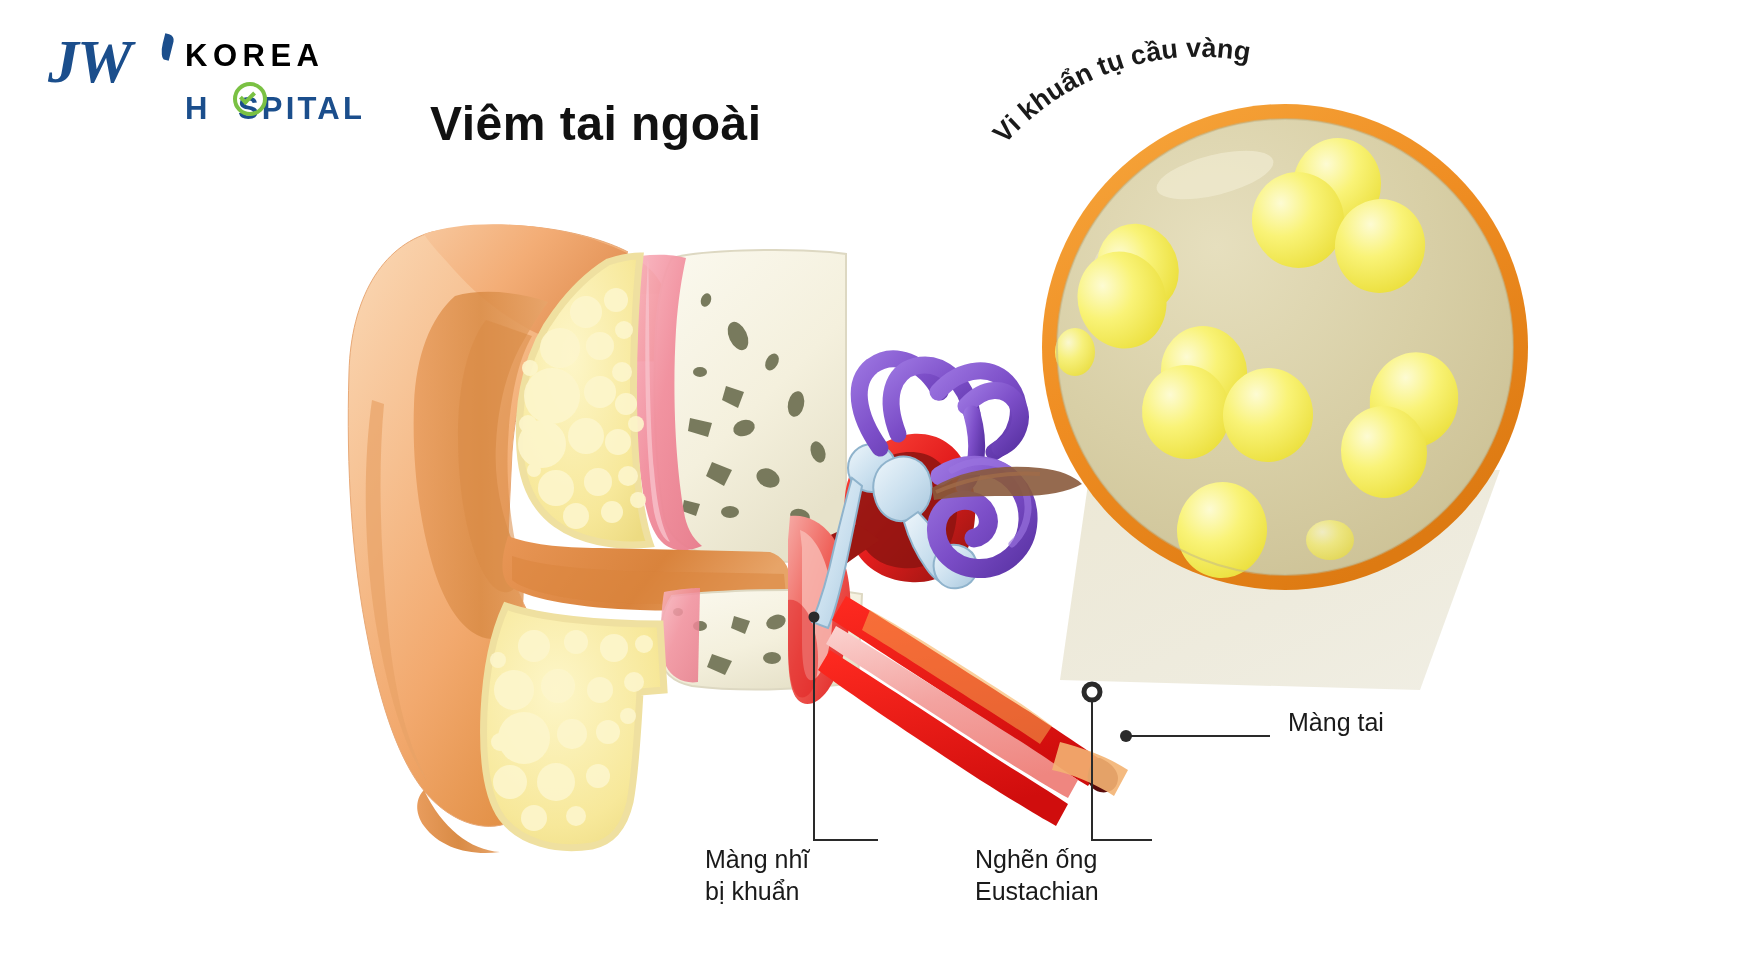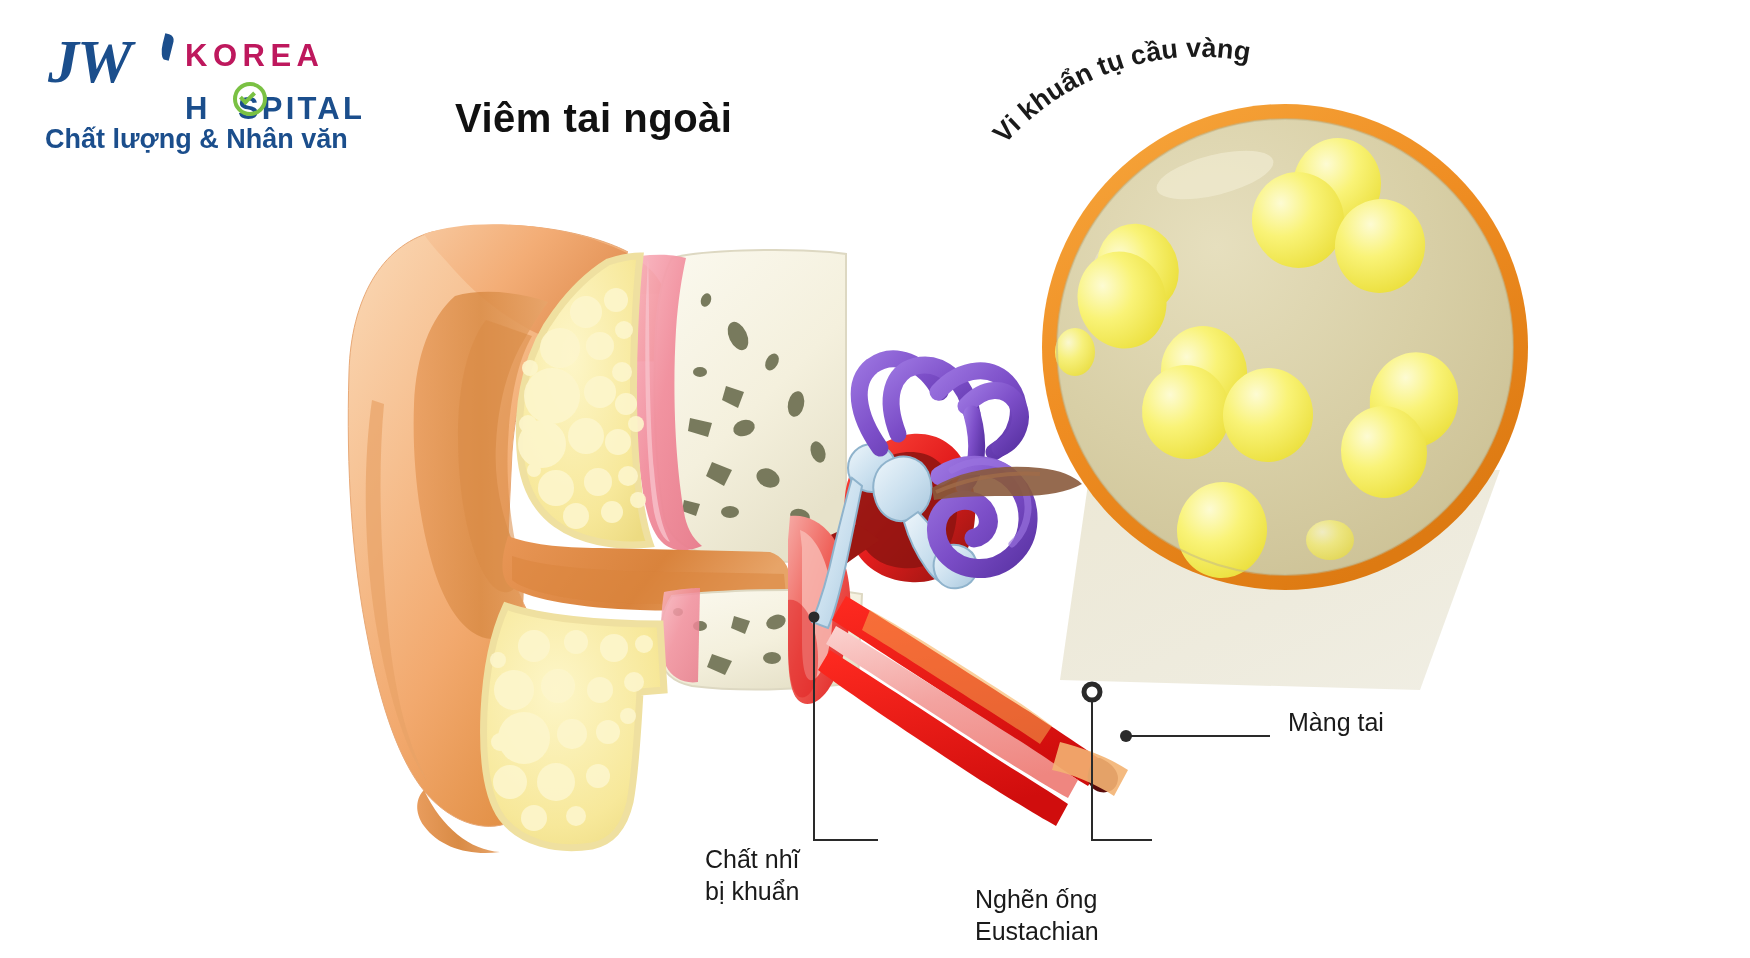--- a/index.html
+++ b/index.html
@@ -16,21 +16,21 @@
     font-family:"Liberation Serif","DejaVu Serif",serif;
     font-weight:700;font-style:italic;font-size:62px;line-height:62px;
     color:#1b4e8c;letter-spacing:-2px;
   }
   .logo-tick{
     position:absolute;left:122px;top:14px;width:10px;height:26px;
     background:#1b4e8c;border-radius:0 6px 0 60%;transform:rotate(14deg);
   }
   .logo-korea{
     position:absolute;left:145px;top:18px;
-    font-size:31px;font-weight:700;letter-spacing:5.5px;color:#be185d;
+    font-size:31px;font-weight:700;letter-spacing:5.5px;color:#000000;
   }
   .logo-hospital{
     position:absolute;left:145px;top:71px;
     font-size:31px;font-weight:700;letter-spacing:3.2px;color:#7ac143;text-align:right;
   }
   .logo-hos-blue{color:#1b4e8c;}
   .logo-ocheck{
     position:absolute;left:193px;top:62px;width:26px;height:26px;
     border:4px solid #7ac143;border-radius:50%;
   }
@@ -39,46 +39,45 @@
     border-left:4px solid #7ac143;border-bottom:4px solid #7ac143;
     transform:rotate(-45deg);
   }
   .logo-tagline{
     position:absolute;left:5px;top:104px;
     font-size:27px;font-weight:700;color:#1b4e8c;letter-spacing:0px;
   }
 
   
   #title{
-    position:absolute;left:455px;top:96px;
-    font-size:40px;font-weight:700;color:#111;letter-spacing:0.5px;
+    position:absolute;left:430px;top:96px;
+    font-size:48px;font-weight:700;color:#111;letter-spacing:0.5px;
   }
 
   
   .callout{position:absolute;font-size:25px;color:#1a1a1a;line-height:1.28;white-space:nowrap;}
   #lbl-eardrum{left:705px;top:843px;}
-  #lbl-eustachian{left:975px;top:843px;margin-top:40px;}
+  #lbl-eustachian{left:975px;top:843px;}
   #lbl-otitis{left:1288px;top:706px;}
 
   svg.art{position:absolute;left:0;top:0;width:1750px;height:958px;overflow:visible;}
 </style>
 </head>
 <body>
 
 <div id="stage">
 
   <div id="logo">
     <div class="logo-jw">JW</div>
     <div class="logo-tick"></div>
     <div class="logo-korea">KOREA</div>
     <div class="logo-hospital">
       <span class="logo-hos-blue">H</span><span style="opacity:0">O</span><span class="logo-hos-blue">SPITAL</span>
     </div>
     <div class="logo-ocheck"></div>
-    <div class="logo-tagline">Chất lượng &amp; Nhân văn</div>
   </div>
 
   <div id="title">Viêm tai ngoài</div>
 
   <svg class="art" viewBox="0 0 1750 958">
     <defs>
       <linearGradient id="gSkinA" x1="0" y1="0" x2="1" y2="0.4">
         <stop offset="0%" stop-color="#f7c79d"></stop>
         <stop offset="45%" stop-color="#f3ad76"></stop>
         <stop offset="100%" stop-color="#de8a4c"></stop>
@@ -435,21 +434,21 @@
 
       <path d="M1092,692 L1092,840 L1152,840"></path>
       <circle cx="1092" cy="692" r="8" fill="#fff" stroke="#2a2a2a" stroke-width="5"></circle>
 
       <path d="M1126,736 L1270,736"></path>
       <circle cx="1126" cy="736" r="6" fill="#2a2a2a" stroke="none"></circle>
     </g>
   </svg>
 
   <div class="callout" id="lbl-eardrum">
-    <div>Chất nhĩ</div>
+    <div>Màng nhĩ</div>
     <div>bị khuẩn</div>
   </div>
   <div class="callout" id="lbl-eustachian">
     <div>Nghẽn ống</div>
     <div>Eustachian</div>
   </div>
   <div class="callout" id="lbl-otitis">Màng tai</div>
 
 </div>
 

